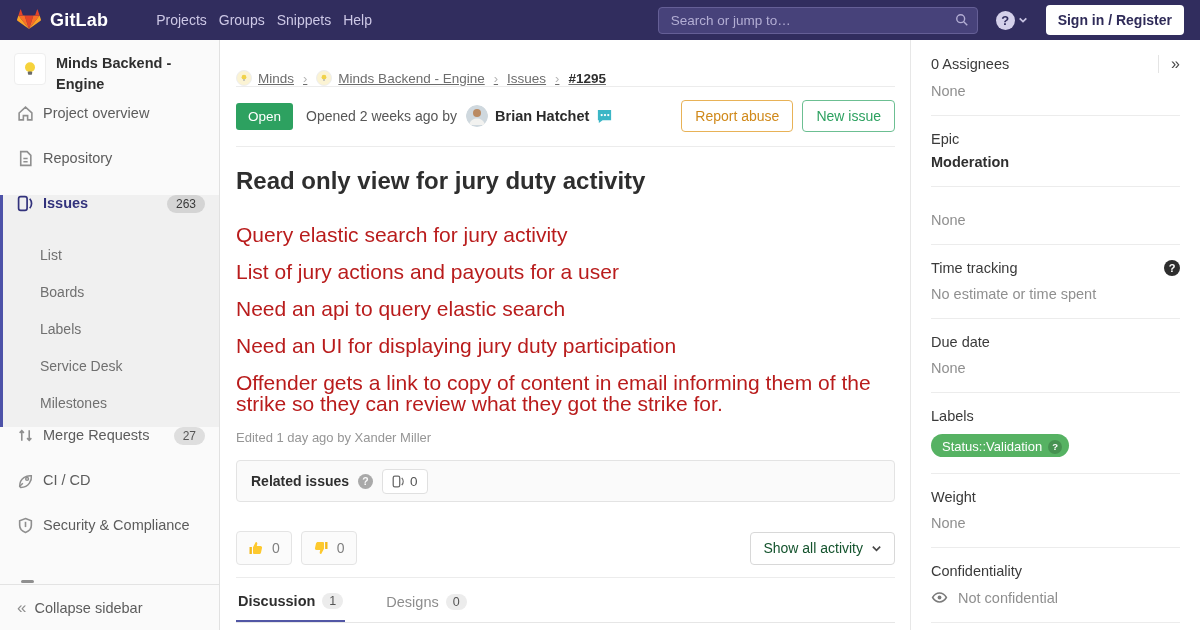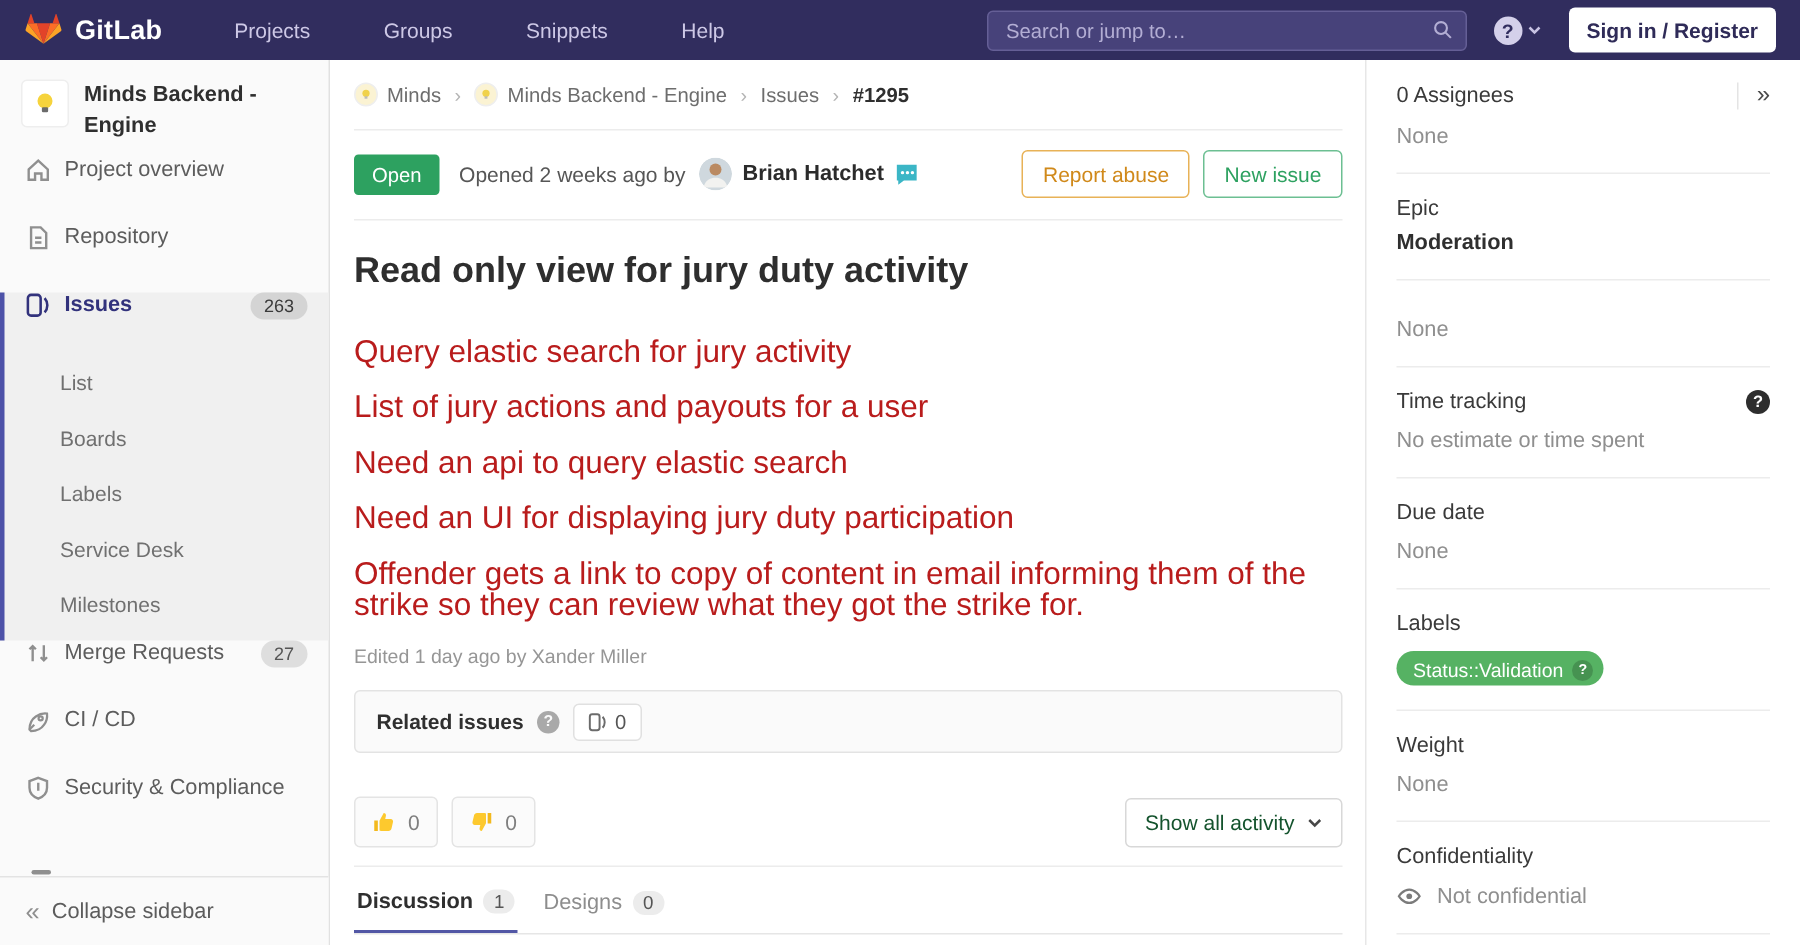--- a/index.html
+++ b/index.html
@@ -10,21 +10,21 @@
     position:relative;
   }
   
   .navbar {
     height:40px; background:#312d5e; display:flex; align-items:center;
     padding:0 16px; color:#cfcbe8;
   }
   .brand { display:flex; align-items:center; gap:8px; cursor:pointer; }
   .brand svg { width:26px; height:24px; }
   .brand-name { color:#fff; font-size:18px; font-weight:700; letter-spacing:.2px;text-align:center; }
-  .nav-links { display:flex; align-items:center; margin-left:48px; gap:49px; }
+  .nav-links { display:flex; align-items:center; margin-left:48px; gap:12px; }
   .nav-link { color:#cdc8e6; font-size:14px; font-weight:500; cursor:pointer; }
   .nav-search {
     margin-left:auto; width:320px; height:27px; background:#47427a;
     border:1px solid #655f96; border-radius:4px; display:flex; align-items:center;
     padding:0 8px 0 10px;
   }
   .nav-search input {
     flex:1; background:transparent; border:none; outline:none;
     color:#e8e5f5; font-size:13.5px; font-family:inherit;
   }
@@ -78,22 +78,22 @@
   }
   .collapse-row {
     position:absolute; bottom:0; left:0; width:100%; height:46px;
     border-top:1px solid #e3e3e3; display:flex; align-items:center; padding:0 17px;
     color:#5c5c5c; font-size:14.5px; cursor:pointer; background:#fafafa;
   }
   .collapse-row .chev { font-size:17px; color:#8f8f8f; margin-right:10px; letter-spacing:-2px; }
   
   .content { flex:1; min-width:0; padding:0 15px 0 16px; }
   .breadcrumb {
-    height:47px; border-bottom:1px solid #ececec; display:flex; align-items:center;
-    font-size:13.5px; color:#6d6d6d;
+    height:47px; border-bottom:1px solid #ececec; display:flex; align-items:flex-end;
+    font-size:13.5px; color:#6d6d6d;text-decoration:underline;
   }
   .crumb { display:flex; align-items:center; gap:6px; cursor:pointer; }
   .crumb-avatar {
     width:16px; height:16px; border-radius:50%; background:#fbf3d3; border:1px solid #eee;
     display:flex; align-items:center; justify-content:center;
   }
   .crumb-sep { margin:0 9px; color:#b5b5b5; font-size:13px; }
   .crumb-current { color:#2f2f2f; font-weight:600; }
   .status-row {
     display:flex; align-items:center; padding:13px 0 14px 0; border-bottom:1px solid #ececec;
@@ -138,21 +138,21 @@
     color:#7f7f7f; font-size:14px; font-family:inherit;
   }
   .react-btn + .react-btn { margin-left:9px; }
   .activity-btn {
     margin-left:auto; border:1px solid #d8d8d8; background:#fff; border-radius:4px;
     height:33px; padding:0 12px; display:flex; align-items:center; gap:8px;
     color:#14532d; font-size:14px; cursor:pointer; font-family:inherit;
   }
   .activity-btn svg { width:11px; height:11px; stroke:#474747; }
   .activity-divider { border-top:1px solid #ececec; margin-top:12px; }
-  .tabs { display:flex; gap:15px; border-bottom:1px solid #e6e6e6; padding-top:7px; }
+  .tabs { display:flex; gap:39px; border-bottom:1px solid #e6e6e6; padding-top:7px; }
   .tab { display:flex; align-items:center; gap:7px; padding:8px 2px 11px 2px; cursor:pointer; }
   .tab.active { border-bottom:2px solid #5257a5; }
   .tab-label { font-size:14.5px; color:#8d8d8d; }
   .tab.active .tab-label { color:#2f2f2f; font-weight:700; }
   .tab-badge {
     background:#ececec; border-radius:9px; padding:1px 7px; font-size:12.5px; color:#555;
   }
   
   .rightbar {
     width:290px; flex-shrink:0; border-left:1px solid #e7e7e7; padding:0 20px; background:#fff;

